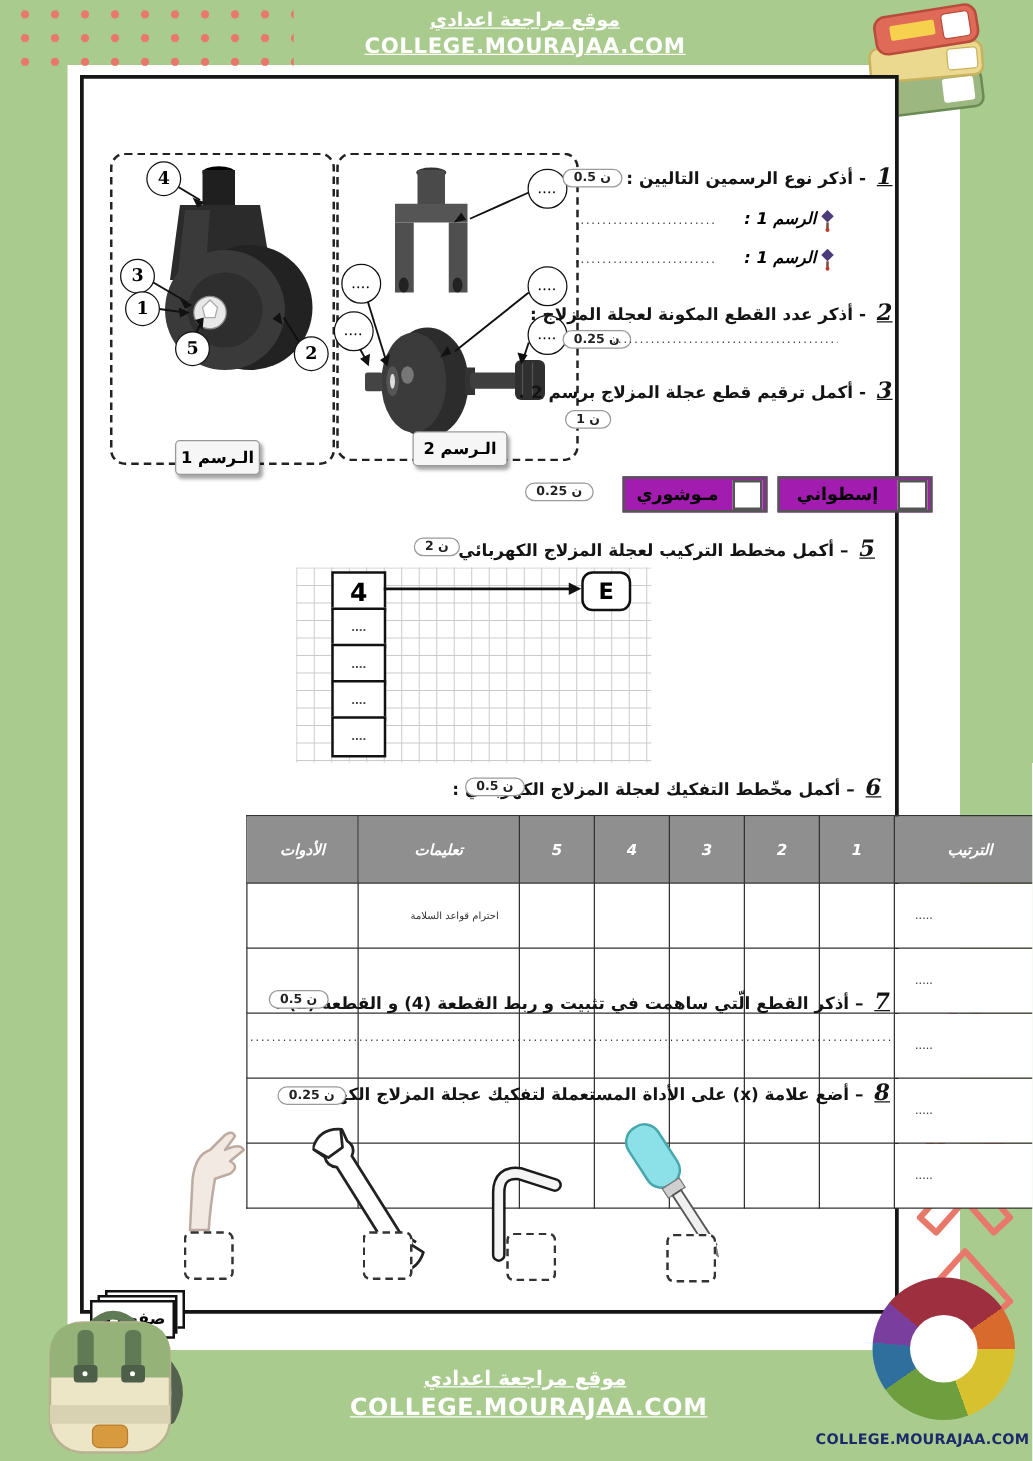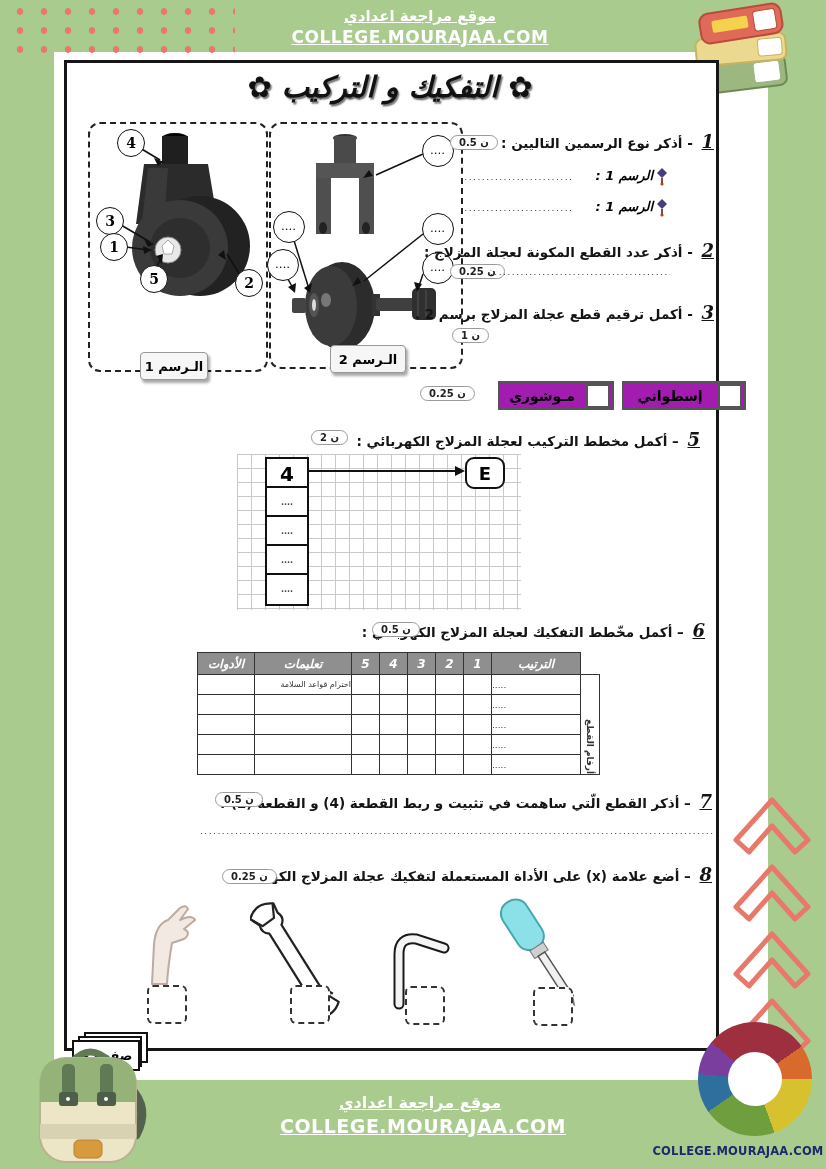--- a/index.html
+++ b/index.html
@@ -41,21 +41,21 @@
   .optlabel{flex:1;text-align:center;font-weight:bold;font-size:14px;direction:rtl;}
   .optcheck{width:20px;height:20px;border:2px solid #555;background:#fff;margin:0 2px;}
   
   .gridpaper{background-image:linear-gradient(#c9c9c9 1px,transparent 1px),
              linear-gradient(90deg,#c9c9c9 1px,transparent 1px);
              background-size:14px 14px;background-color:#fff;}
   .gcell{border:2.5px solid #111;background:#fff;display:flex;align-items:center;
          justify-content:center;font-weight:bold;}
   
   .dtable{border-collapse:collapse;table-layout:fixed;}
-  .dtable td,.dtable th{border:1px solid #333;padding:0;overflow:hidden;}
+  .dtable td,.dtable th{border:1px solid #333;padding:16px;overflow:hidden;}
   .dtable th{background:#8f8f8f;color:#fff;font-style:italic;font-size:12px;height:21px;
              font-weight:bold;}
   .dtable td{height:19px;font-size:9px;color:#333;background:#fff;}
   .dtable .nob{border:none;background:#fff;}
   .xmark{background-image:
      linear-gradient(to top right,transparent 46%,#666 46%,#666 54%,transparent 54%),
      linear-gradient(to bottom right,transparent 46%,#666 46%,#666 54%,transparent 54%);}
   .sidecell{writing-mode:vertical-rl;font-size:8.5px;font-weight:bold;direction:rtl;}
   .dashsq{border:2px dashed #333;border-radius:6px;background:#fff;}
   .pgstack{border:2px solid #111;background:#fff;position:absolute;margin-top:16px;}
@@ -101,25 +101,20 @@
     <g fill="rgba(255,255,255,0)" stroke="#e8796a" stroke-width="5" stroke-linejoin="round">
       <path d="M8,52 L44,12 L80,52 L67,64 L44,38 L21,64 Z"></path>
       <path transform="translate(0,67)" d="M8,52 L44,12 L80,52 L67,64 L44,38 L21,64 Z"></path>
       <path transform="translate(0,134)" d="M8,52 L44,12 L80,52 L67,64 L44,38 L21,64 Z"></path>
       <path transform="translate(0,201)" d="M8,52 L44,12 L80,52 L67,64 L44,38 L21,64 Z"></path>
     </g>
   </svg>
 
   <div class="abs" id="sheet"></div>
 
-  <div class="abs title" style="left:180px;top:70px;width:420px;">
-    <span>✿</span>
-    <span>التفكيك و التركيب</span>
-    <span>✿</span>
-  </div>
 
   <div class="abs dashbox" style="left:88px;top:122px;width:176px;height:246px;"></div>
   <svg class="abs" style="left:88px;top:122px;" width="176" height="246" viewBox="0 0 176 246">
     <ellipse cx="87" cy="16" rx="13" ry="5" fill="#000"></ellipse>
     <rect x="74" y="14" width="26" height="30" fill="#1f1f1f"></rect>
     <polygon points="56,42 120,42 130,102 48,102" fill="#2b2b2b"></polygon>
     <polygon points="60,46 80,46 76,100 54,100" fill="#3a3a3a"></polygon>
     <circle cx="112" cy="124" r="50" fill="#222"></circle>
     <circle cx="92" cy="126" r="48" fill="#3a3a3a"></circle>
     <circle cx="92" cy="126" r="30" fill="#2e2e2e"></circle>
@@ -258,21 +253,21 @@
     <div class="optlabel">مـوشوري</div>
     <div class="optcheck"></div>
   </div>
   <span class="abs badge" style="left:420px;top:386px;">0.25 ن</span>
 
   <div class="abs qline" style="right:126px;top:429px;">
     <span class="qnum">5</span>
     <span>–</span>
     <span>أكمل مخطط التركيب لعجلة المزلاج الكهربائي :</span>
   </div>
-  <span class="abs badge" style="left:311px;top:430px;">2 ن</span>
+  <span class="abs badge" style="left:331px;top:430px;">2 ن</span>
   <div class="abs gridpaper" style="left:237px;top:454px;width:284px;height:156px;">
     <div class="gcell" style="position:absolute;left:28px;top:3px;width:40px;height:29px;font-size:20px;">
         <span>4</span>
       </div>
     <div class="gcell" style="position:absolute;left:28px;top:32px;width:40px;height:29px;font-size:8px;color:#444;">
         <span>....</span>
       </div>
     <div class="gcell" style="position:absolute;left:28px;top:61px;width:40px;height:29px;font-size:8px;color:#444;">
         <span>....</span>
       </div>

